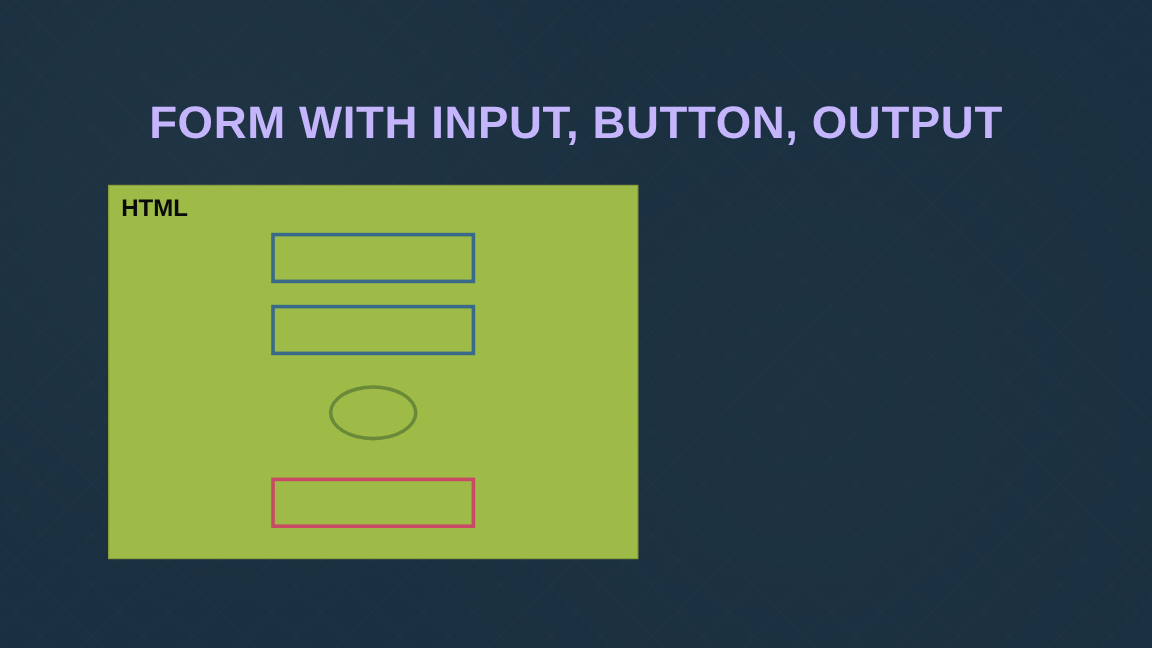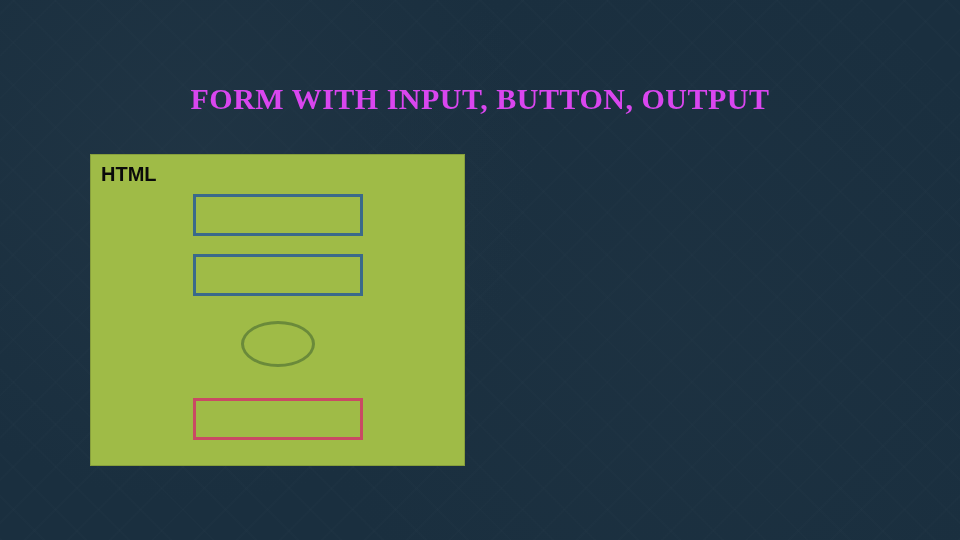--- a/index.html
+++ b/index.html
@@ -15,35 +15,34 @@
     font-family: Arial, Helvetica, sans-serif;
     overflow: hidden;
     position: relative;
   }
   .title {
     position: absolute;
     top: 82px;
     left: 0;
     width: 100%;
     text-align: center;
-    color: #d946ef;
+    color: #c4b5fd;
     font-weight: bold;
-    font-size: 30px;
+    font-size: 38px;
     letter-spacing: 0.5px;
-    font-family: Liberation Serif, serif;
   }
   .panels {
     position: absolute;
     top: 154px;
     left: 90px;
     display: flex;
     gap: 30px;
   }
   .panel {
-    width: 375px;
+    width: 442px;
     height: 312px;
     background: #9fbb47;
     border: 1px solid rgba(0,0,0,0.15);
   }
   .panel-label {
     color: #0a0a0a;
     font-weight: bold;
     font-size: 20px;
     padding: 8px 10px 0 10px;
   }

